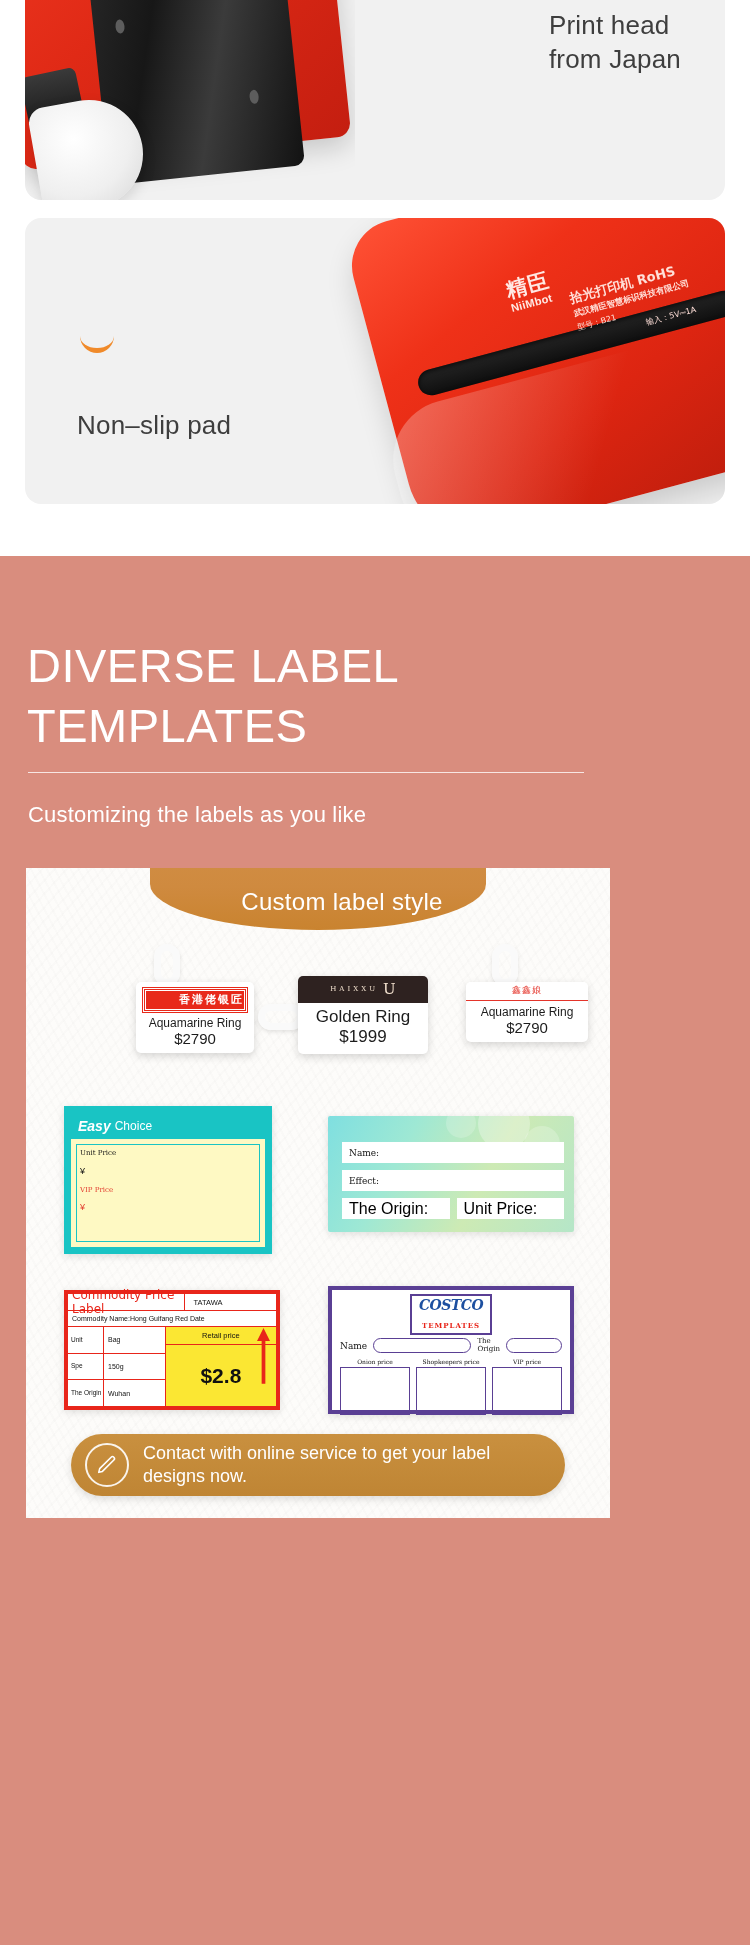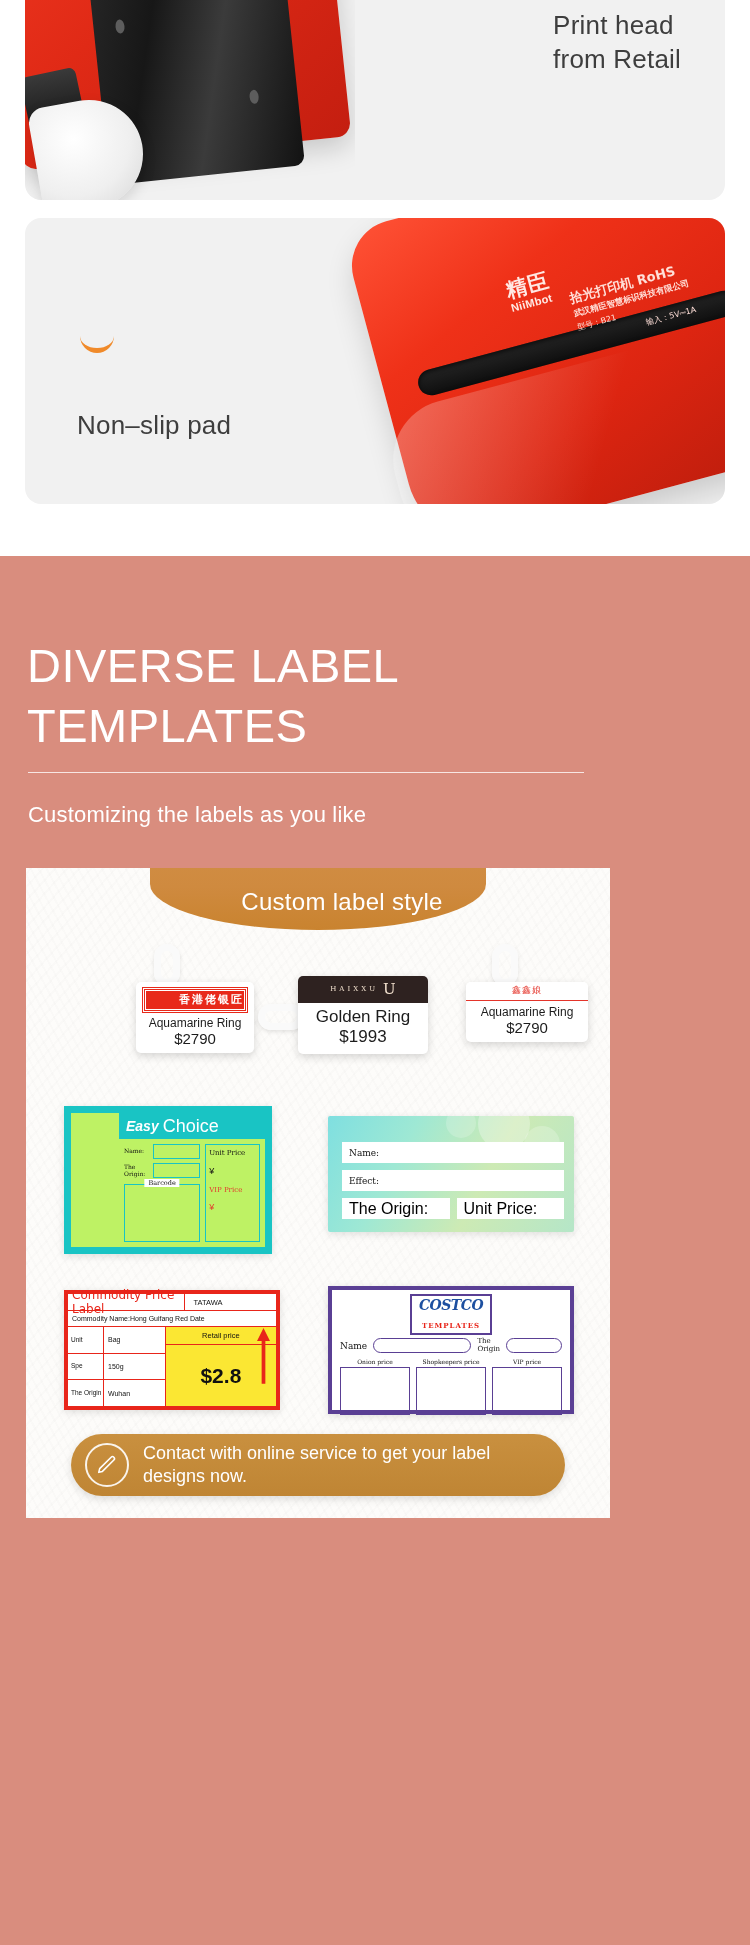--- a/index.html
+++ b/index.html
@@ -212,24 +212,24 @@
     font-family: "DejaVu Sans", sans-serif;
   }
   .tag-name { text-align: center; font-size: 12px; color: #1c1c1c; margin-top: 4px; }
   .tag-price { text-align: center; font-size: 15px; color: #1c1c1c; margin: 0 0 6px; }
   .tag-price-lg { text-align: center; font-size: 17px; color: #1c1c1c; margin: 0 0 7px; }
 
   
   .tplcard { position: absolute; background: #fff; box-shadow: 0 2px 8px rgba(0,0,0,.12); }
 
   
-  #tpl-easy { left: 38px; top: 238px; width: 208px; height: 148px; border: 7px solid #19c4c4; background: #bef264; padding-left: 48px; }
+  #tpl-easy { left: 38px; top: 238px; width: 208px; height: 148px; border: 7px solid #19c4c4; background: #fef9c3; }
   .ec-head { background: #19c4c4; height: 26px; display: flex; align-items: center; padding-left: 7px; gap: 4px; }
   .ec-easy { color: #fff; font-size: 14px; font-weight: bold; font-style: italic; }
-  .ec-choice { color: #fff; font-size: 18px; }
+  .ec-choice { color: #fff; font-size: 12px; }
   .ec-body { display: flex; padding: 5px; gap: 5px; height: calc(100% - 26px); }
   .ec-left { width: 56%; display: flex; flex-direction: column; gap: 4px; }
   .ec-right { flex: 1; border: 1px solid #19c4c4; padding: 4px 3px; text-align: left; }
   .ec-row { display: flex; align-items: center; gap: 3px; }
   .ec-lab { font-size: 6px; font-family: "DejaVu Serif", serif; color: #111; white-space: pre-line; line-height: 1.05; width: 26px; }
   .ec-box { flex: 1; height: 15px; border: 1px solid #19c4c4; }
   .ec-barcode { border: 1px solid #19c4c4; flex: 1; position: relative; margin-top: 2px; }
   .ec-barcode-lab {
     position: absolute; top: -6px; left: 50%; transform: translateX(-50%);
     background: #fff; padding: 0 4px; font-size: 6.5px;
@@ -309,21 +309,21 @@
     <div class="ph-body"></div>
     <div class="ph-cavity">
       <div class="ph-dot" style="left:22px;top:152px;"></div>
       <div class="ph-dot" style="left:148px;top:236px;"></div>
     </div>
 
     <div class="ph-clip"></div>
     <div class="ph-roll"></div>
   </div>
   <div class="feature-text">Print head
-from Retail</div>
+from Japan</div>
 </div>
 
 <div class="feature-card" id="card-nonslip">
   <div class="ns-photo">
     <div class="ns-body"></div>
     <div class="ns-slot"></div>
     <div class="ns-gloss"></div>
     <div class="ns-brand">
       <div class="cn">精臣</div>
       <div class="en">NiiMbot</div>
@@ -363,53 +363,39 @@
     </div>
 
     <div class="hangtag" style="left:232px; top:108px;">
       <div class="tag-stem-h" style="left:0; top:28px;"></div>
       <div class="tag-card" style="left:40px; top:0; width:130px;">
         <div class="tag-head-dark">
           <span>HAIXXU</span>
           <span class="u">U</span>
         </div>
         <div class="tag-name" style="font-size:17px;">Golden Ring</div>
-        <div class="tag-price-lg">$1993</div>
+        <div class="tag-price-lg">$1999</div>
       </div>
     </div>
 
     <div class="hangtag" style="left:414px; top:76px;">
       <div class="tag-stem" style="left:52px; top:0;"></div>
       <div class="tag-card" style="left:26px; top:38px; width:122px;">
         <div class="tag-head-white">鑫鑫娘</div>
         <div class="tag-name">Aquamarine Ring</div>
         <div class="tag-price">$2790</div>
       </div>
     </div>
 
     <div class="tplcard" id="tpl-easy">
       <div class="ec-head">
         <span class="ec-easy">Easy</span>
         <span class="ec-choice">Choice</span>
       </div>
       <div class="ec-body">
-        <div class="ec-left">
-          <div class="ec-row">
-            <span class="ec-lab">Name:</span>
-            <span class="ec-box"></span>
-          </div>
-          <div class="ec-row">
-            <span class="ec-lab">The
-Origin:</span>
-            <span class="ec-box"></span>
-          </div>
-          <div class="ec-barcode">
-            <span class="ec-barcode-lab">Barcode</span>
-          </div>
-        </div>
         <div class="ec-right">
           <div class="ec-unit">Unit Price</div>
           <div class="ec-yen">¥</div>
           <div class="ec-vip">VIP Price</div>
           <div class="ec-yen2">¥</div>
         </div>
       </div>
     </div>
 
     <div class="tplcard" id="tpl-teal">

